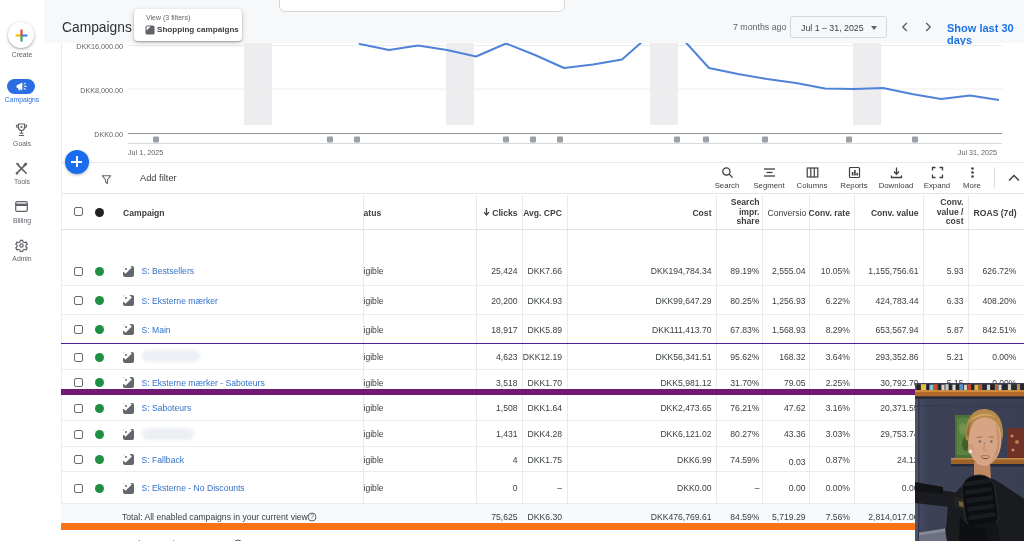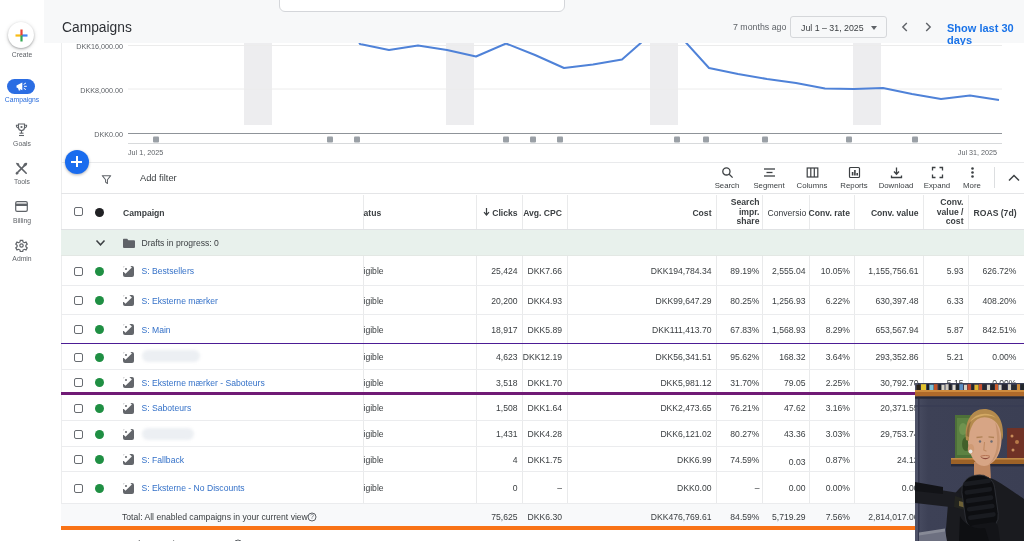--- a/index.html
+++ b/index.html
@@ -217,29 +217,20 @@
     <div class="cell rnum c-cpc" style="top:12.5px;font-weight:bold;color:#3c4043">Avg. CPC</div>
     <div class="cell rnum c-cost" style="top:12.5px;font-weight:bold;color:#3c4043">Cost</div>
     <div class="cell rnum c-impr" style="top:3px;font-weight:bold;color:#3c4043;text-align:right;line-height:9.6px">Search<br>impr.<br>share</div>
     <div class="cell" style="left:706.5px;top:12.5px;width:38px;overflow:hidden;color:#35383c">Conversions</div>
     <div class="cell rnum c-rate" style="top:12.5px;font-weight:bold;color:#3c4043">Conv. rate</div>
     <div class="cell rnum c-val" style="top:12.5px;font-weight:bold;color:#3c4043">Conv. value</div>
     <div class="cell rnum c-vc" style="top:3px;font-weight:bold;color:#3c4043;text-align:right;line-height:9.6px">Conv.<br>value /<br>cost</div>
     <div class="cell rnum c-roas" style="top:12.5px;font-weight:bold;color:#3c4043">ROAS (7d)</div>
   </div>
 
-  <div class="row" style="top:230px;height:26px;background:#e8f1ec;border-bottom:1px solid #e3e8e4">
-    <svg class="abs" style="left:34px;top:9px" width="11" height="8" viewBox="0 0 11 8">
-        <path d="M1.5 1.5 5.5 5.8 9.5 1.5" stroke="#3c4043" stroke-width="1.5" fill="none"></path>
-      </svg>
-    <svg class="abs" style="left:61px;top:8px" width="13" height="11" viewBox="0 0 13 11">
-        <path d="M1 1.8c0-.6.4-1 1-1h3.2l1.2 1.4H12a1 1 0 0 1 1 1v5.9a1 1 0 0 1-1 1H2a1 1 0 0 1-1-1z" fill="#5f6368"></path>
-      </svg>
-    <div class="cell" style="left:80.5px;top:8px">Drafts in progress: 0</div>
-  </div>
   <div class="row" style="top:256px;height:30px;border-bottom:1px solid #ebecee">
     <div class="cb" style="top:10.5px"></div>
     <div class="dot" style="top:10.5px;background:#1f8f43"></div>
     <div class="cicon" style="top:9.5px">
         <i></i>
         <u></u>
       </div>
     <div class="cname" style="top:10px">S: Bestsellers</div>
     <div class="cell c-st" style="top:10px">igible</div>
     <div class="cell rnum c-clicks" style="top:10px">25,424</div>
@@ -260,21 +251,21 @@
         <u></u>
       </div>
     <div class="cname" style="top:9.5px">S: Eksterne mærker</div>
     <div class="cell c-st" style="top:9.5px">igible</div>
     <div class="cell rnum c-clicks" style="top:9.5px">20,200</div>
     <div class="cell rnum c-cpc" style="top:9.5px">DKK4.93</div>
     <div class="cell rnum c-cost" style="top:9.5px">DKK99,647.29</div>
     <div class="cell rnum c-impr" style="top:9.5px">80.25%</div>
     <div class="cell rnum c-conv" style="top:9.5px">1,256.93</div>
     <div class="cell rnum c-rate" style="top:9.5px">6.22%</div>
-    <div class="cell rnum c-val" style="top:9.5px">630,397.48</div>
+    <div class="cell rnum c-val" style="top:9.5px">424,783.44</div>
     <div class="cell rnum c-vc" style="top:9.5px">6.33</div>
     <div class="cell rnum c-roas" style="top:9.5px">408.20%</div>
   </div>
   <div class="row" style="top:315px;height:29px;border-bottom:1px solid #4c1d95">
     <div class="cb" style="top:10px"></div>
     <div class="dot" style="top:10px;background:#1f8f43"></div>
     <div class="cicon" style="top:9px">
         <i></i>
         <u></u>
       </div>
@@ -302,21 +293,21 @@
     <div class="cell rnum c-clicks" style="top:8px">4,623</div>
     <div class="cell rnum c-cpc" style="top:8px">DKK12.19</div>
     <div class="cell rnum c-cost" style="top:8px">DKK56,341.51</div>
     <div class="cell rnum c-impr" style="top:8px">95.62%</div>
     <div class="cell rnum c-conv" style="top:8px">168.32</div>
     <div class="cell rnum c-rate" style="top:8px">3.64%</div>
     <div class="cell rnum c-val" style="top:8px">293,352.86</div>
     <div class="cell rnum c-vc" style="top:8px">5.21</div>
     <div class="cell rnum c-roas" style="top:8px">0.00%</div>
   </div>
-  <div class="row" style="top:370px;height:25px;border-bottom:3px solid #701a75">
+  <div class="row" style="top:370px;height:25px;border-bottom:6px solid #701a75">
     <div class="cb" style="top:8px"></div>
     <div class="dot" style="top:8px;background:#1f8f43"></div>
     <div class="cicon" style="top:7px">
         <i></i>
         <u></u>
       </div>
     <div class="cname" style="top:7.5px">S: Eksterne mærker - Saboteurs</div>
     <div class="cell c-st" style="top:7.5px">igible</div>
     <div class="cell rnum c-clicks" style="top:7.5px">3,518</div>
     <div class="cell rnum c-cpc" style="top:7.5px">DKK1.70</div>
@@ -397,21 +388,21 @@
     <div class="cell rnum c-clicks" style="top:11px">0</div>
     <div class="cell rnum c-cpc" style="top:11px">–</div>
     <div class="cell rnum c-cost" style="top:11px">DKK0.00</div>
     <div class="cell rnum c-impr" style="top:11px">–</div>
     <div class="cell rnum c-conv" style="top:11px">0.00</div>
     <div class="cell rnum c-rate" style="top:11px">0.00%</div>
     <div class="cell rnum c-val" style="top:11px">0.00</div>
     <div class="cell rnum c-vc" style="top:11px">–</div>
     <div class="cell rnum c-roas" style="top:11px">0.00%</div>
   </div>
-  <div class="row" style="top:504px;height:26px;background:#f8f9fa;border-bottom:4px solid #f97316">
+  <div class="row" style="top:504px;height:26px;background:#f8f9fa;border-bottom:7px solid #f97316">
     <div class="cell" style="left:61px;top:8px">Total: All enabled campaigns in your current view</div>
     <svg class="abs" style="left:246px;top:8px" width="10" height="10" viewBox="0 0 10 10">
         <circle cx="5" cy="5" r="4" fill="none" stroke="#5f6368" stroke-width="1"></circle>
         <text x="5" y="7.3" font-size="6.5" fill="#5f6368" text-anchor="middle">?</text>
       </svg>
     <div class="cell rnum c-clicks" style="top:8px">75,625</div>
     <div class="cell rnum c-cpc" style="top:8px">DKK6.30</div>
     <div class="cell rnum c-cost" style="top:8px">DKK476,769.61</div>
     <div class="cell rnum c-impr" style="top:8px">84.59%</div>
     <div class="cell rnum c-conv" style="top:8px">5,719.29</div>
@@ -427,20 +418,28 @@
       </svg>
     <div class="cell rnum c-clicks" style="top:8.5px">100,049</div>
     <div class="cell rnum c-cpc" style="top:8.5px">DKK6.30</div>
     <div class="cell rnum c-cost" style="top:8.5px">DKK630,606.04</div>
     <div class="cell rnum c-impr" style="top:8.5px">84.59%</div>
     <div class="cell rnum c-conv" style="top:8.5px">5,719.29</div>
     <div class="cell rnum c-rate" style="top:8.5px">7.56%</div>
     <div class="cell rnum c-val" style="top:8.5px">2,814,017.06</div>
   </div>
 
+  <div id="drop">
+    <div class="l1">View (3 filters)</div>
+    <svg class="abs" style="left:11px;top:16px" width="10" height="10" viewBox="0 0 10 10">
+        <rect x="0.5" y="0.5" width="9" height="9" rx="1.6" fill="#5f6368"></rect>
+        <path d="M1.6 1.6h4l-4 4z" fill="#fff"></path>
+      </svg>
+    <div class="l2">Shopping campaigns</div>
+  </div>
 
   <div id="rail">
     <div id="createbtn">
       <svg class="abs" style="left:6.5px;top:6.5px" width="13" height="13" viewBox="0 0 13 13">
         <rect x="0.5" y="5.4" width="6" height="2.2" fill="#f9bc15"></rect>
         <rect x="6.5" y="5.4" width="6" height="2.2" fill="#4285f4"></rect>
         <rect x="5.4" y="0.5" width="2.2" height="6" fill="#ea4335"></rect>
         <rect x="5.4" y="6.5" width="2.2" height="6" fill="#34a853"></rect>
       </svg>
     </div>

